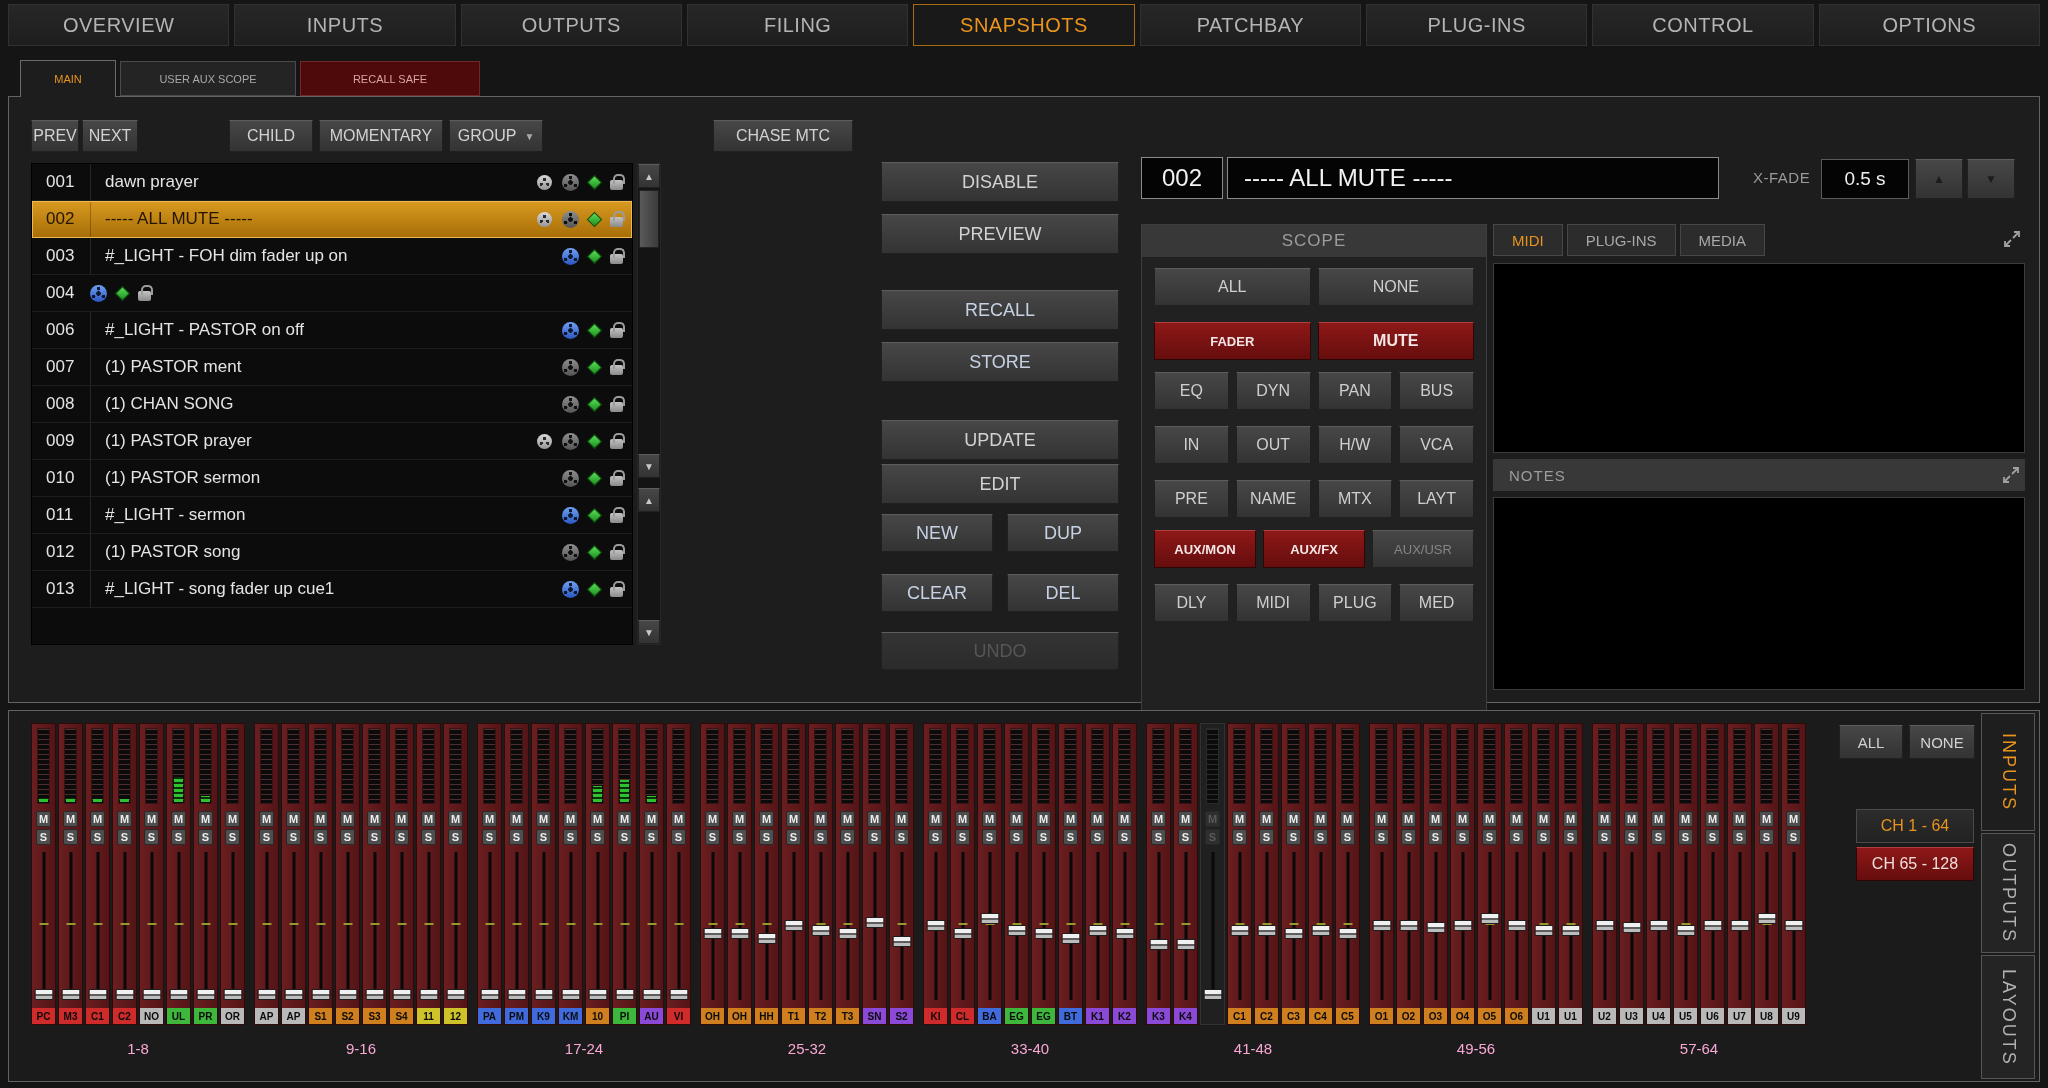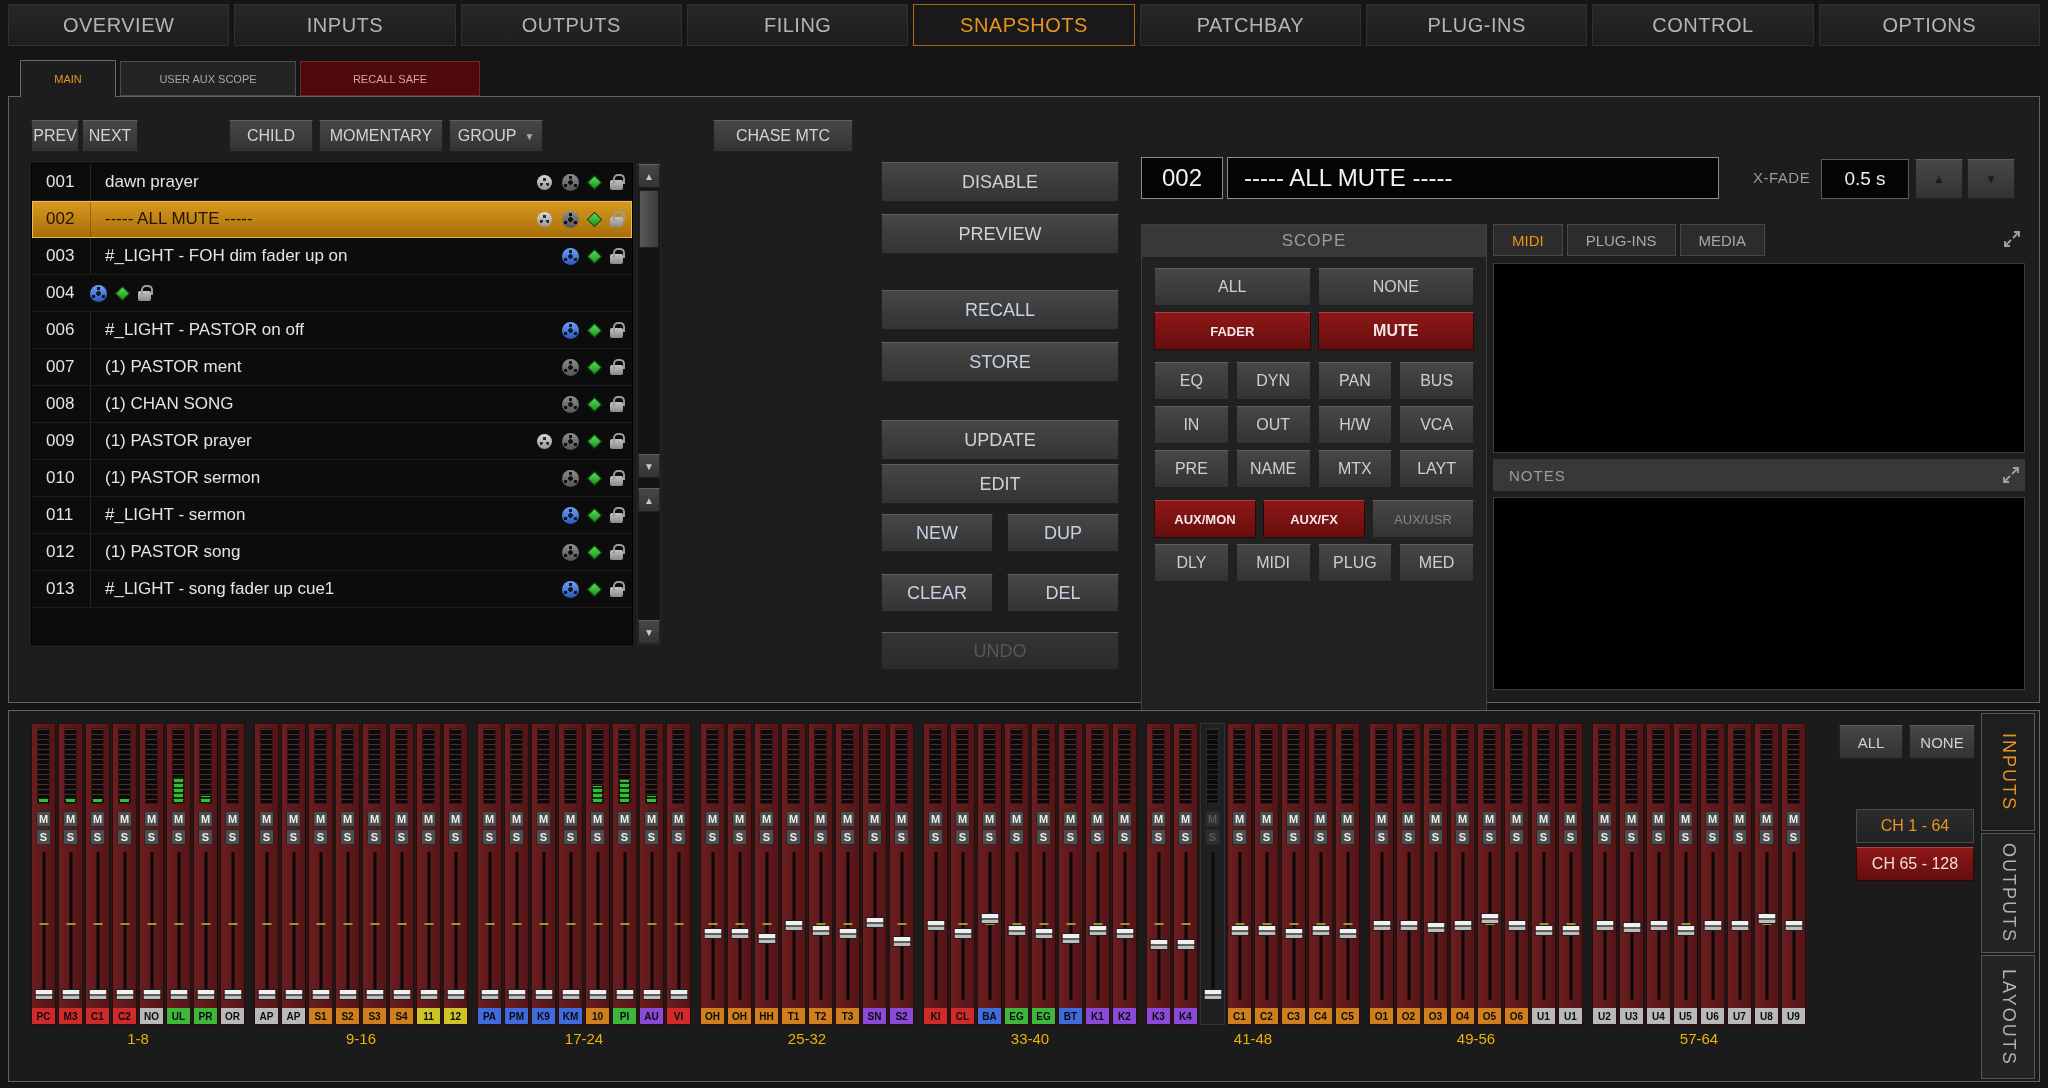--- a/index.html
+++ b/index.html
@@ -59,21 +59,21 @@
 .detail-num{width:82px;justify-content:center}
 .detail-name{flex:1;padding-left:16px}
 .xfade-label{left:1744px;top:72px;color:#9a9a9a;font-size:15px;letter-spacing:.5px}
 .xfade-value{left:1812px;top:62px;width:88px;height:40px;background:#040404;border:1px solid #5a5a5a;color:#f0f0f0;font-size:19px;display:flex;align-items:center;justify-content:center}
 .spin{width:48px;height:40px;font-size:12px;color:#1c1c1c}
 
 
 .scope-panel{left:1132px;top:127px;width:346px;height:528px;background:#212121;border:1px solid #3e3e3e}
 .scope-header{height:32px;background:#383838;color:#9c9c9c;font-size:17px;letter-spacing:1px;display:flex;align-items:center;justify-content:center}
 .scope-grid{padding:11px 12px}
-.scope-row{display:grid;grid-template-columns:repeat(12,1fr);gap:7px;margin-top:6px}
+.scope-row{display:grid;grid-template-columns:repeat(12,1fr);gap:7px;margin-top:16px}
 .scope-row:first-child{margin-top:0}
 .scope-row.gap{margin-top:12px}
 .scope-btn{height:38px;display:flex;align-items:center;justify-content:center;background:linear-gradient(#474747,#333);border:1px solid #202020;border-top-color:#5d5d5d;color:#cfcfcf;font-size:16px}
 .scope-btn.red{background:linear-gradient(#8e1818,#660d0d);border-color:#2e0606;border-top-color:#b04040;color:#f2e6e6;font-weight:bold}
 .scope-btn.dim{color:#858585}
 .scope-btn.small{font-size:13px}
 
 
 .media-tabs{left:1484px;top:127px;height:32px;display:flex;gap:4px}
 .media-tab{padding:0 18px;display:flex;align-items:center;background:#2c2c2c;border:1px solid #474747;color:#a8a8a8;font-size:15px}
@@ -96,21 +96,21 @@
 .ms-btn{height:16px;margin:1px 4px;background:#4e4e4e;border:1px solid #282828;color:#ececec;font-size:11px;font-weight:bold;display:flex;align-items:center;justify-content:center;border-radius:2px}
 .strip.off .ms-btn{background:#2e2e2e;color:#5a5a5a}
 .fader-zone{flex:1;position:relative}
 .fader-track{position:absolute;left:50%;top:6px;bottom:6px;width:3px;transform:translateX(-50%);background:#090909}
 .unity-mark{position:absolute;left:50%;transform:translateX(-50%);top:48%;width:9px;height:2px;background:#97972e}
 .fader-cap{position:absolute;left:50%;transform:translateX(-50%);width:19px;height:11px;background:linear-gradient(#f0f0f0 0 4px,#5e5e5e 4px 6px,#bdbdbd 6px);border:1px solid #1e1e1e;border-radius:1px}
 .chip{height:16px;margin-top:2px;display:flex;align-items:center;justify-content:center;font-size:10px;font-weight:bold;color:#0b0b0b}
 .chip-red{background:#cf2b2b}.chip-orange{background:#d07f1e}.chip-yellow{background:#cfc32a}
 .chip-green{background:#3db83d}.chip-blue{background:#3f6bdd}.chip-purple{background:#8a49d6}
 .chip-gray{background:#b9b9b9}.chip-none{background:rgba(0,0,0,0)}
-.bank-label{margin-top:5px;color:#eab308;font-size:15px}
+.bank-label{margin-top:15px;color:#f9a8d4;font-size:15px}
 
 
 .side-tabs{left:1972px;top:0;width:54px;height:372px}
 .side-tab{position:absolute;left:0;width:54px;background:#242424;border:1px solid #565656;display:flex;align-items:center;justify-content:center;writing-mode:vertical-rl;font-size:18px;letter-spacing:2px;color:#b2b2b2}
 .side-tab.active{color:#e8941e;background:#1e1e1e}
 </style>
 </head>
 <body>
 
 <div class="screen">

